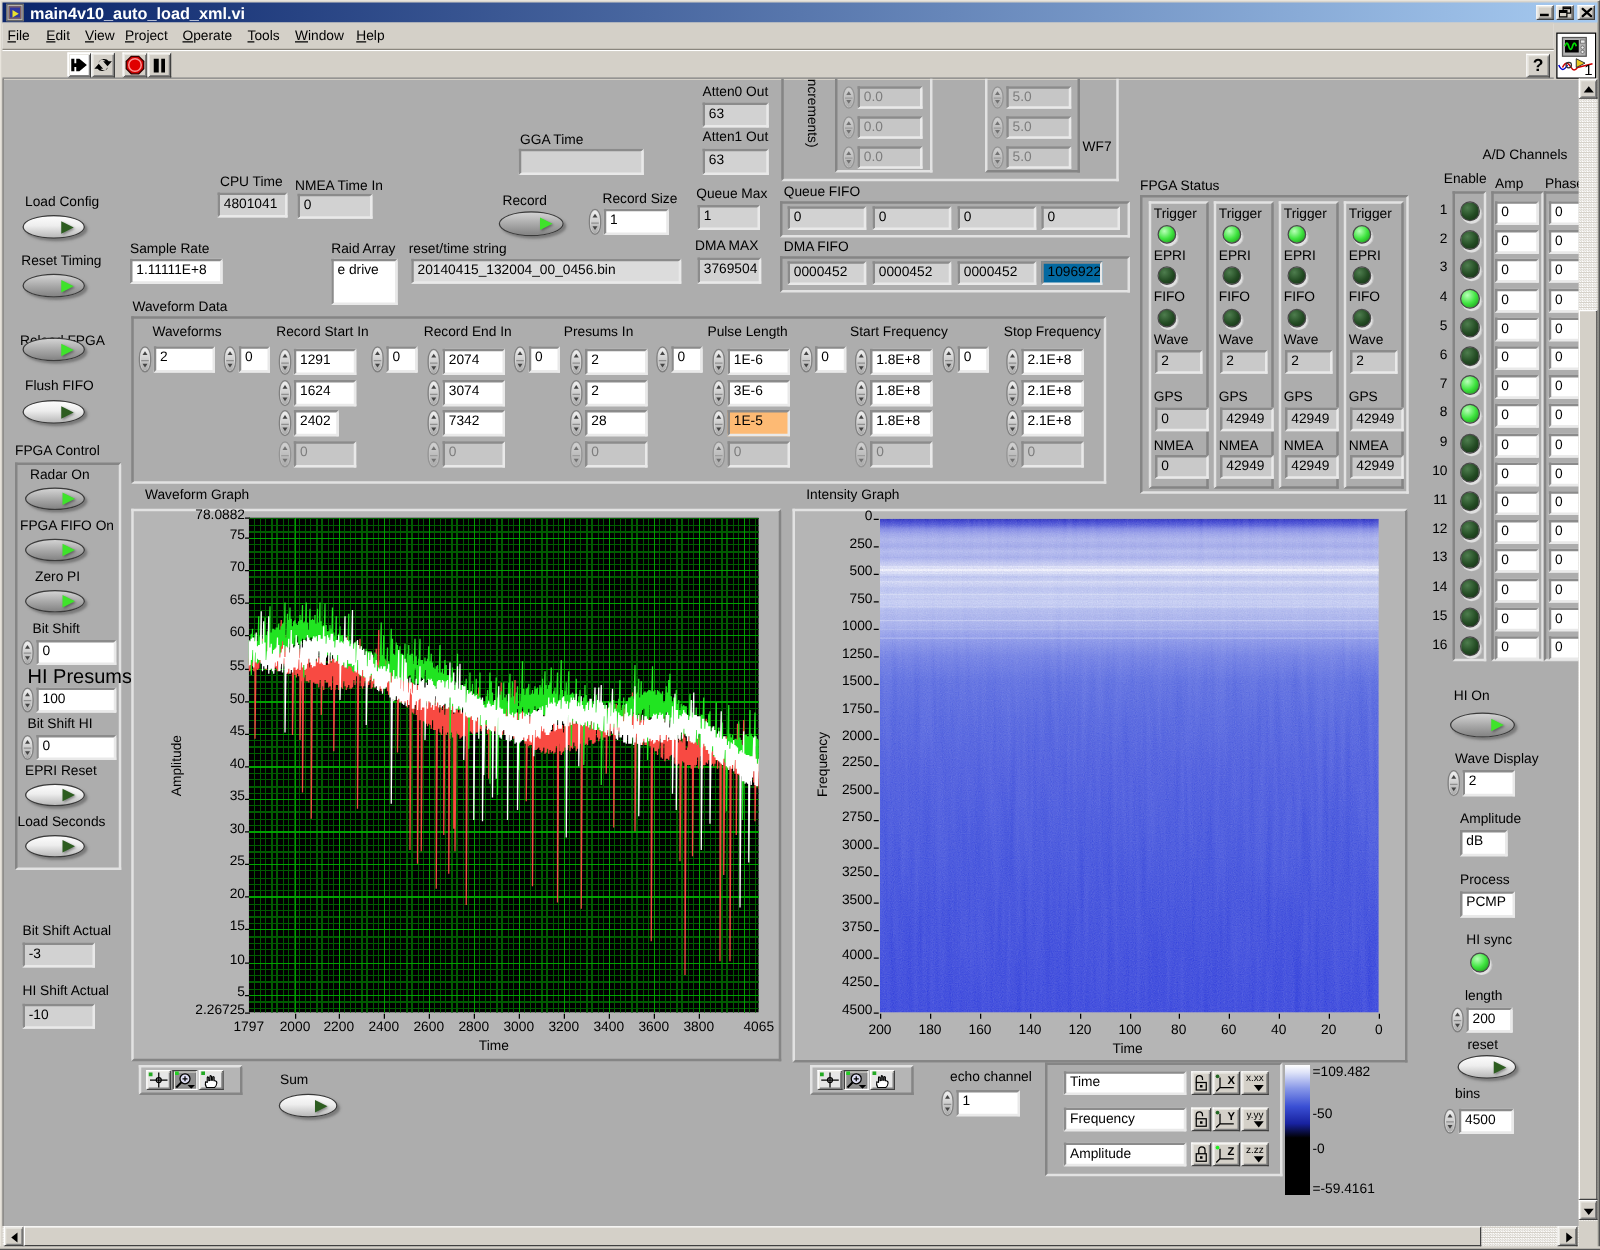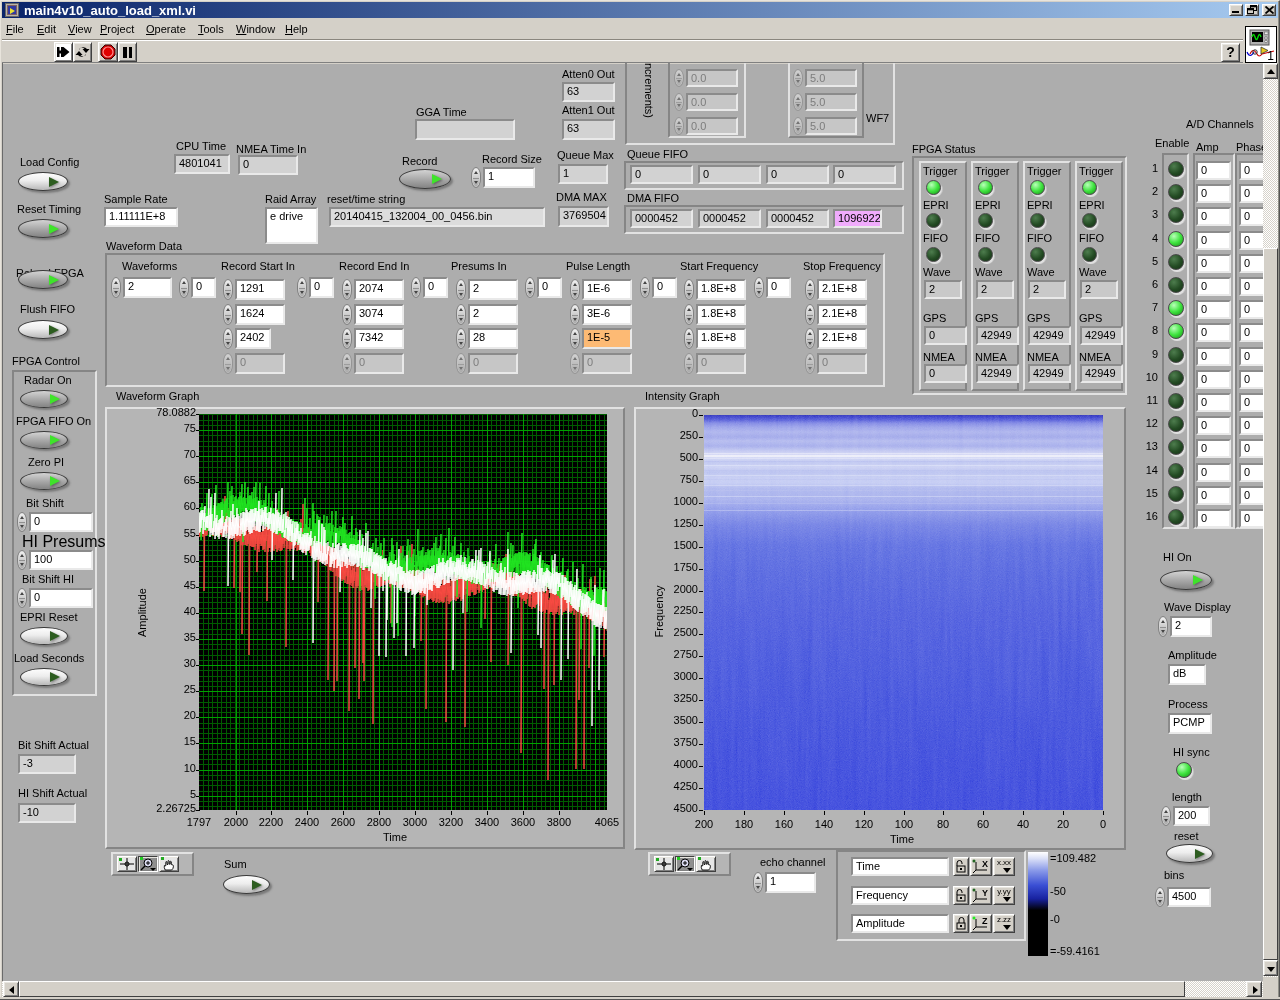--- a/index.html
+++ b/index.html
@@ -230,21 +230,21 @@
       <div class="sunk" style="left:624px;top:161px;width:280px;height:29px;"></div>
       <div class="ind" style="left:630px;top:165px;width:63px;height:19px;background:#d2d2d2;color:#000">0</div>
       <div class="ind" style="left:698px;top:165px;width:63px;height:19px;background:#d2d2d2;color:#000">0</div>
       <div class="ind" style="left:766px;top:165px;width:63px;height:19px;background:#d2d2d2;color:#000">0</div>
       <div class="ind" style="left:833px;top:165px;width:63px;height:19px;background:#d2d2d2;color:#000">0</div>
       <div class="lb" style="left:627px;top:192px;font-size:11px;">DMA FIFO</div>
       <div class="sunk" style="left:624px;top:205px;width:280px;height:29px;"></div>
       <div class="ind" style="left:630px;top:209px;width:63px;height:19px;background:#d2d2d2;color:#000">0000452</div>
       <div class="ind" style="left:698px;top:209px;width:63px;height:19px;background:#d2d2d2;color:#000">0000452</div>
       <div class="ind" style="left:766px;top:209px;width:63px;height:19px;background:#d2d2d2;color:#000">0000452</div>
-      <div class="ind" style="left:833px;top:209px;width:49px;height:19px;background:#f0abfc;color:#000">1096922</div>
+      <div class="ind" style="left:833px;top:209px;width:49px;height:19px;background:#0369a1;color:#000">1096922</div>
       <div class="lb" style="left:106px;top:240px;font-size:11px;">Waveform Data</div>
       <div class="sunk" style="left:105px;top:253px;width:780px;height:134px;"></div>
       <div class="lb" style="left:122px;top:260px;font-size:11px;">Waveforms</div>
       <div class="lb" style="left:221px;top:260px;font-size:11px;">Record Start In</div>
       <div class="lb" style="left:339px;top:260px;font-size:11px;">Record End In</div>
       <div class="lb" style="left:451px;top:260px;font-size:11px;">Presums In</div>
       <div class="lb" style="left:566px;top:260px;font-size:11px;">Pulse Length</div>
       <div class="lb" style="left:680px;top:260px;font-size:11px;">Start Frequency</div>
       <div class="lb" style="left:803px;top:260px;font-size:11px;">Stop Frequency</div>
       <div class="spin" style="left:111px;top:277px;height:21px;">

